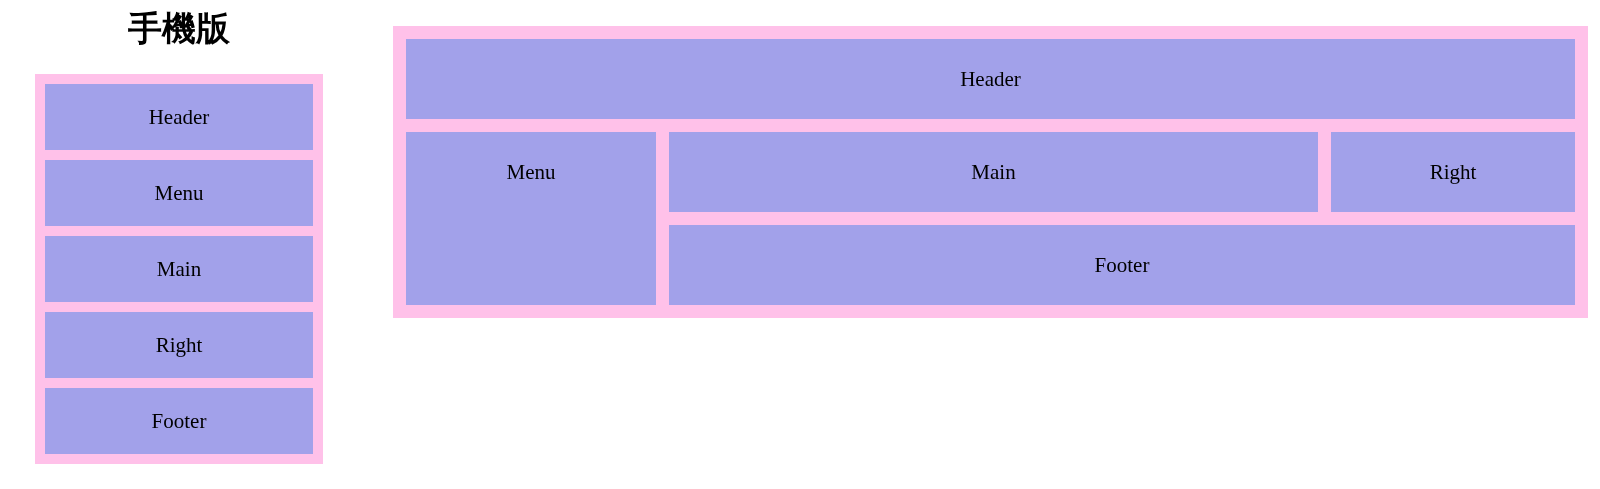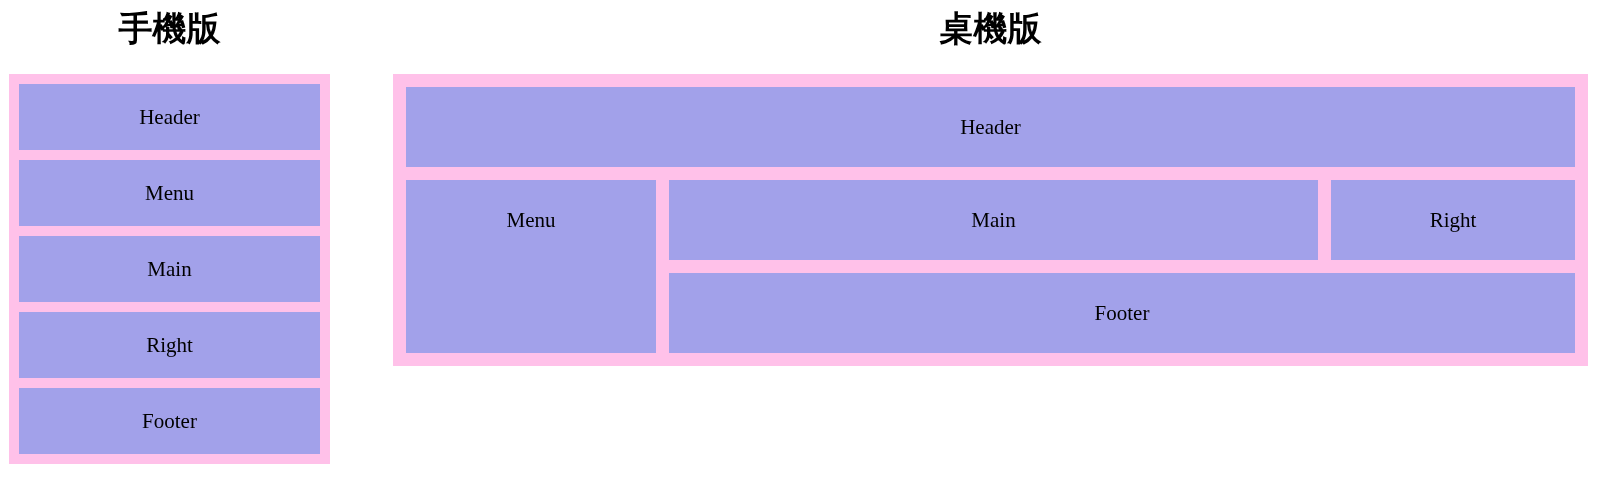--- a/index.html
+++ b/index.html
@@ -7,21 +7,21 @@
   body {
     width: 1600px;
     height: 489px;
     background: #ffffff;
     position: relative;
     font-family: "Liberation Serif", serif;
     color: #000000;
   }
 
   .panel { position: absolute; top: 0; }
-  .panel-mobile  { left: 9px;  width: 321px;  }
+  .panel-mobile  { left: 35px;  width: 288px;  }
   .panel-desktop { left: 393px; width: 1195px; }
 
   .panel-title {
     margin: 8px 0 0 0;
     font-family: "Liberation Sans", sans-serif;
     font-weight: bold;
     font-size: 34px;
     line-height: 40px;
     text-align: center;
     color: #000000;
@@ -84,21 +84,20 @@
     <div class="mobile-box">
       <span>Right</span>
     </div>
     <div class="mobile-box">
       <span>Footer</span>
     </div>
   </div>
 </div>
 
 <div class="panel panel-desktop">
-  <h2 class="panel-title">桌機版</h2>
   <div class="desktop-container">
     <div class="desktop-box d-header">
       <span>Header</span>
     </div>
     <div class="desktop-box d-menu">
       <span>Menu</span>
     </div>
     <div class="desktop-box d-main">
       <span>Main</span>
     </div>

